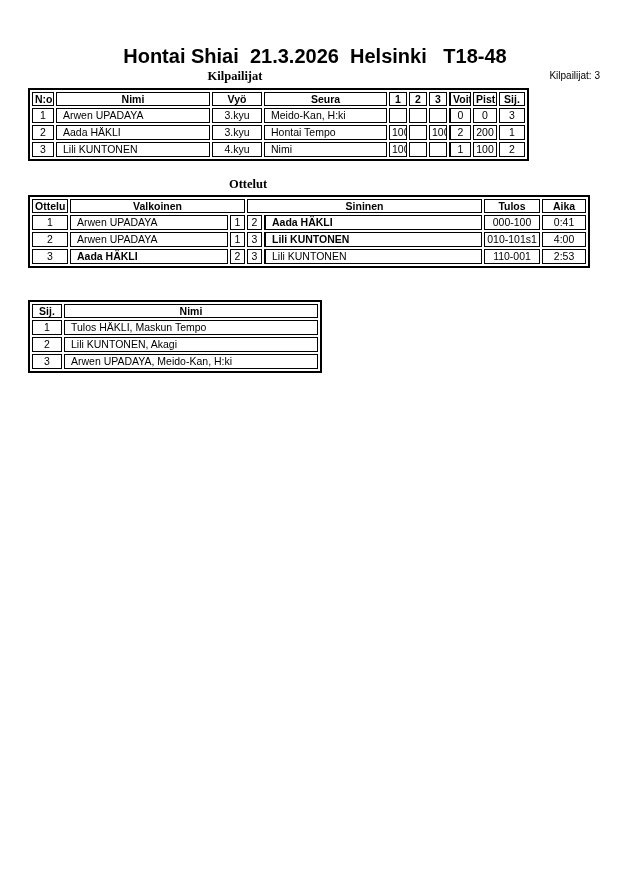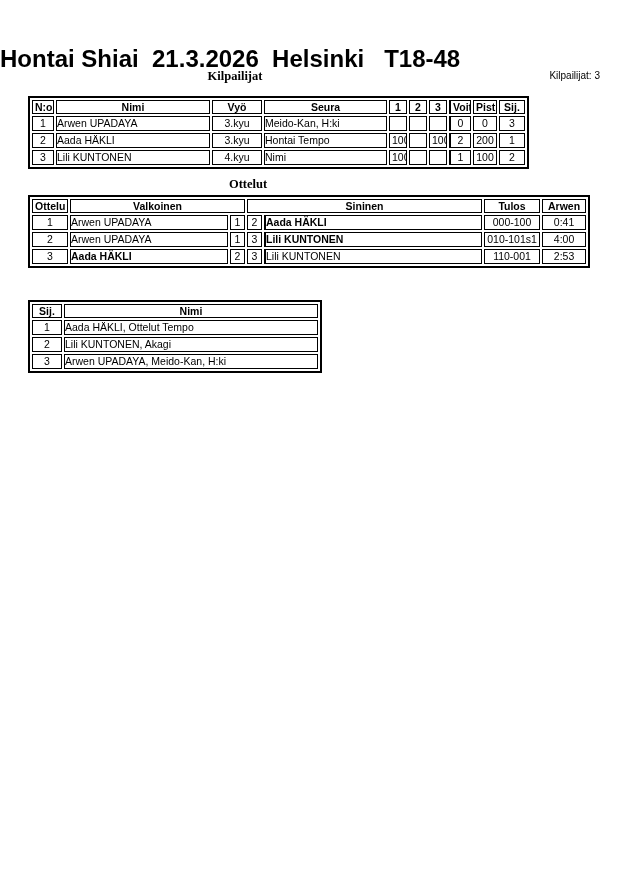--- a/index.html
+++ b/index.html
@@ -5,52 +5,52 @@
   html,body { margin:0; padding:0; }
   body {
     width:630px; height:891px; position:relative;
     background:#ffffff; color:#000000;
     font-family:"Liberation Sans", sans-serif;
     overflow:hidden;
   }
   .abs { position:absolute; }
 
   #title {
-    top:45px; left:0; width:630px; text-align:left;
-    font-size:24px; font-weight:bold; white-space:pre;
+    top:45px; left:0; width:630px; text-align:center;
+    font-size:20px; font-weight:bold; white-space:pre;
   }
   .section-label {
     font-size:12.5px; font-weight:bold; text-align:center; width:200px;
     white-space:nowrap;
     font-family:Liberation Serif, serif;
   }
   #lbl-competitors { top:69px;  left:135px; }
   #lbl-matches     { top:177px; left:148px; }
   #lbl-results     { top:284px; left:43px;margin-top:38px;  }
   #count-label {
     top:70px; left:450px; width:150px; text-align:right; font-size:10px;
   }
 
   table {
     position:absolute;
     border-collapse:separate; border-spacing:2px;
     border:2px solid #000; background:#fff; table-layout:fixed;
   }
-  #t-competitors { top:88px;  left:28px; width:490px;margin-top:8px; }
+  #t-competitors { top:88px;  left:28px; width:490px; }
   #t-matches     { top:195px; left:28px; width:552px; }
   #t-results     { top:300px; left:28px; width:284px; }
 
   th, td {
     border:1px solid #000;
     font-size:10.5px; height:13px; line-height:13px;
     padding:0 2px; text-align:center;
     white-space:nowrap; overflow:hidden;
   }
   th { font-weight:bold; height:12px; line-height:12px; }
-  .left  { text-align:left; padding-left:0; }
+  .left  { text-align:left; padding-left:6px; }
   th.left{ padding-left:2px; }
   .thickL { border-left-width:2px; }
   .winner { font-weight:bold; }
 </style>
 </head>
 <body>
 
 <div class="abs" id="title">Hontai Shiai  21.3.2026  Helsinki   T18-48</div>
 <div class="abs section-label" id="lbl-competitors">Kilpailijat</div>
 <div class="abs" id="count-label">Kilpailijat: 3</div>
@@ -131,21 +131,21 @@
     <col style="width:218px">
       <col style="width:56px">
       <col style="width:44px">
   </colgroup>
   <tbody>
       <tr>
     <th class="left">Ottelu</th>
     <th colspan="2">Valkoinen</th>
     <th colspan="2">Sininen</th>
     <th>Tulos</th>
-    <th>Arwen</th>
+    <th>Aika</th>
   </tr>
   <tr>
     <td>1</td>
     <td class="left">Arwen UPADAYA</td>
     <td>1</td>
     <td>2</td>
     <td class="left thickL winner">Aada HÄKLI</td>
     <td>000-100</td>
     <td>0:41</td>
   </tr>
@@ -177,21 +177,21 @@
     <col style="width:30px">
       <col style="width:254px">
   </colgroup>
   <tbody>
       <tr>
     <th>Sij.</th>
     <th>Nimi</th>
   </tr>
   <tr>
     <td>1</td>
-    <td class="left">Aada HÄKLI, Ottelut Tempo</td>
+    <td class="left">Tulos HÄKLI, Maskun Tempo</td>
   </tr>
   <tr>
     <td>2</td>
     <td class="left">Lili KUNTONEN, Akagi</td>
   </tr>
   <tr>
     <td>3</td>
     <td class="left">Arwen UPADAYA, Meido-Kan, H:ki</td>
   </tr>
 </tbody>

